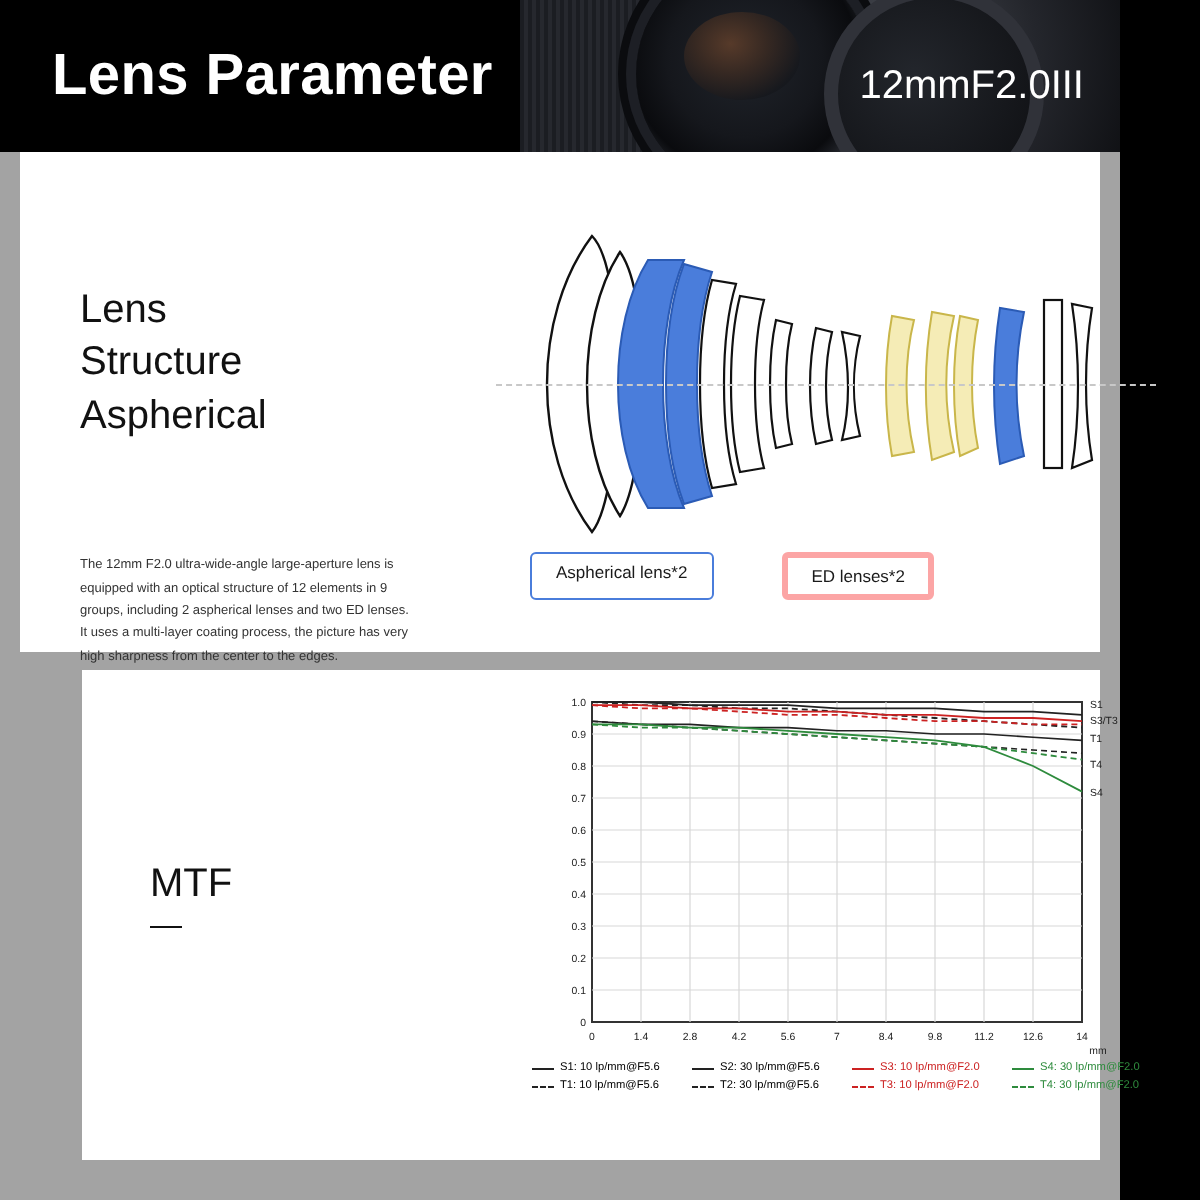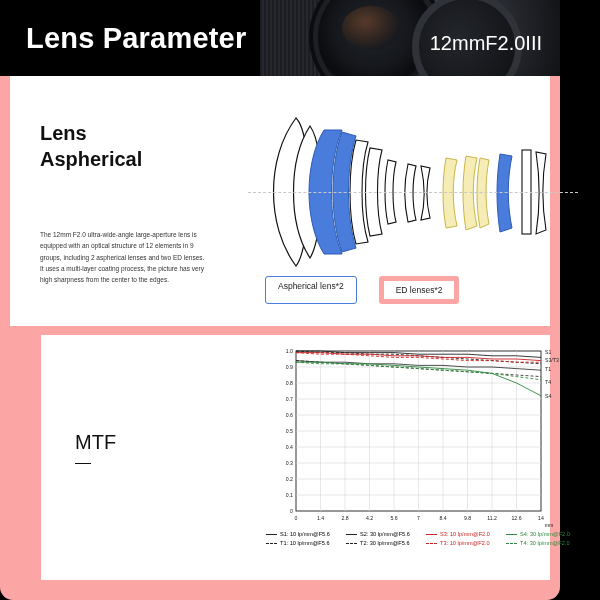--- a/index.html
+++ b/index.html
@@ -10,22 +10,21 @@
   body {
     width: 600px;
     height: 600px;
     font-family: "Liberation Sans", sans-serif;
     overflow: hidden;
   }
   .page {
     position: relative;
     width: 560px;
     height: 600px;
-    background: #fca5a5;
-    border-radius: 13px;
+    background: #a3a3a3;
   }
 
   
   .header {
     position: relative;
     height: 76px;
     background: #000;
     overflow: hidden;
   }
   .header-photo {
@@ -115,21 +114,22 @@
   .struct-left {
     position: absolute;
     left: 30px;
     top: 44px;
     width: 190px;
   }
   .struct-title {
     font-size: 20px;
     color: #111;
     line-height: 1.32;
-    font-weight: bold;
+    font-weight: normal;
+    margin-top: 22px;
   }
   .struct-desc {
     margin-top: 56px;
     font-size: 6.5px;
     line-height: 1.75;
     color: #333;
     width: 168px;
   }
   .diagram {
     position: absolute;
@@ -143,35 +143,35 @@
     left: 10px;
     top: 96px;
     width: 330px;
     border-top: 1px dashed #c8c8c8;
   }
   .legend-row {
     position: absolute;
     left: 255px;
     top: 200px;
     display: flex;
-    gap: 22px;
+    gap: 34px;
   }
   .legend-chip {
     font-size: 8.5px;
     padding: 4px 12px;
     border-radius: 3px;
     color: #1a1a1a;
     white-space: nowrap;
   }
   .chip-aspherical {
     border: 1px solid #4a7ddb;
     background: #fff;
   }
   .chip-ed {
-    border: 5px solid #fca5a5;
+    border: 3px solid #fca5a5;
     background: #fff;
   }
 
   
   .mtf-label {
     position: absolute;
     left: 34px;
     top: 96px;
     font-size: 20px;
     color: #111;
@@ -228,20 +228,21 @@
     </div>
     <div class="header-title">Lens Parameter</div>
     <div class="header-model">12mmF2.0III</div>
   </div>
 
   <div class="panel panel-structure">
 
     <div class="struct-left">
       <div class="struct-title">
         <div>Lens</div>
+        <div>Structure</div>
         <div>Aspherical</div>
       </div>
       <div class="struct-desc">The 12mm F2.0 ultra-wide-angle large-aperture lens is equipped with an optical structure of 12 elements in 9 groups, including 2 aspherical lenses and two ED lenses. It uses a multi-layer coating process, the picture has very high sharpness from the center to the edges.</div>
     </div>
 
     <div class="diagram">
       <div class="axis-line"></div>
       <svg width="348" height="190" viewBox="0 0 348 190">
 
         <path d="M58,22 C28,62 28,130 58,170 C74,150 76,40 58,22 Z" fill="#ffffff" stroke="#111" stroke-width="1.2"></path>

